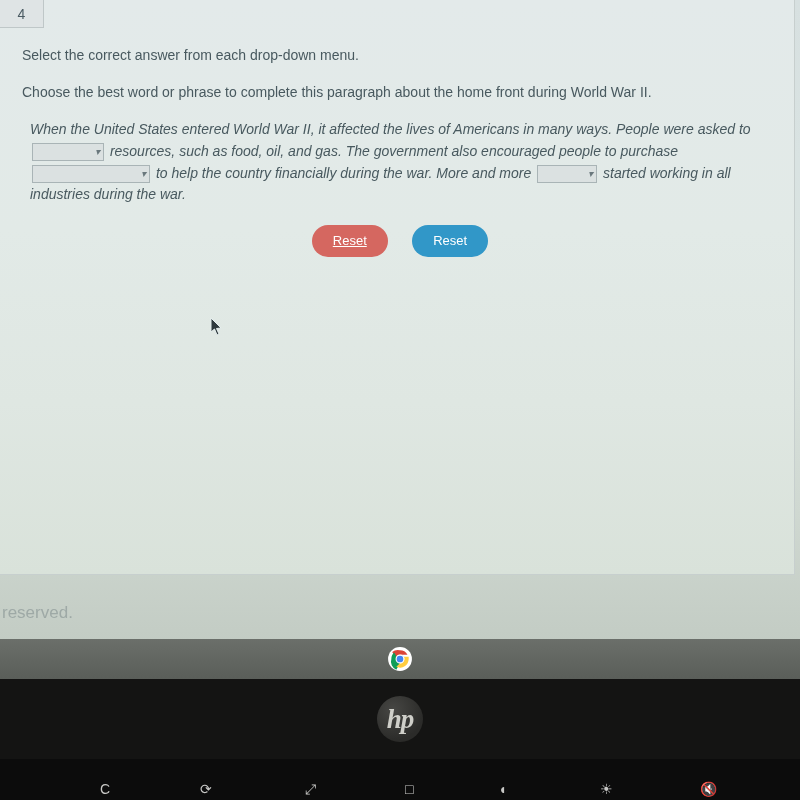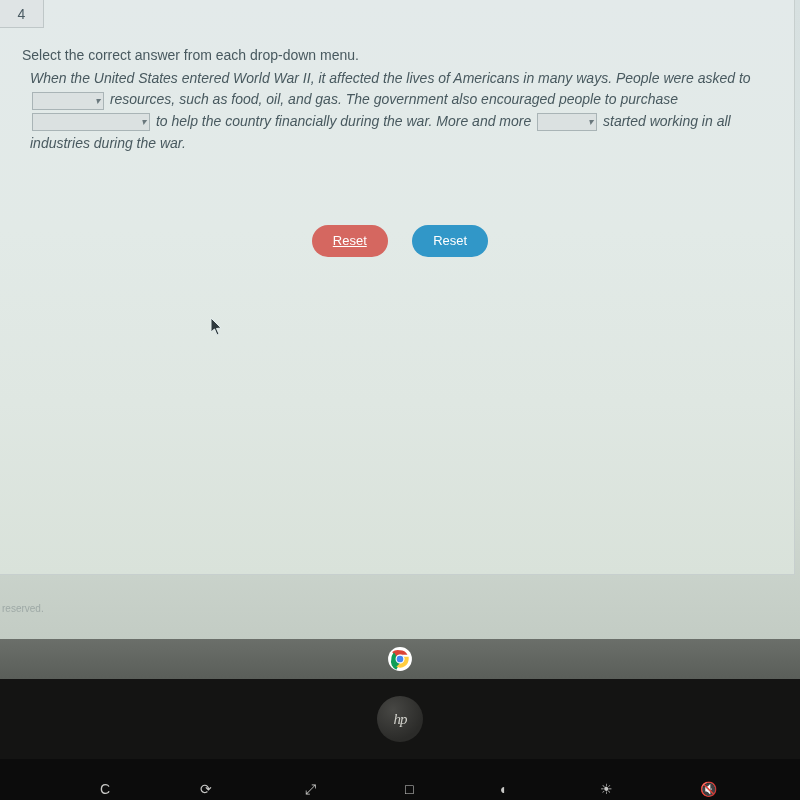--- a/index.html
+++ b/index.html
@@ -41,21 +41,21 @@
   }
   .question-body {
     position: absolute;
     left: 22px;
     top: 45px;
     width: 760px;
     color: #48595f;
     font-size: 14px;
     line-height: 1.55;
   }
-  .instr1 { margin-bottom: 1px; }
+  .instr1 { margin-bottom: 15px; }
   .instr2 { margin-bottom: 16px; }
   .paragraph { padding-left: 8px; font-style: italic; }
   .dd {
     display: inline-block;
     min-width: 60px;
     height: 18px;
     background: #dbe1e1;
     border: 1px solid #a9b4b6;
     vertical-align: middle;
     position: relative;
@@ -97,21 +97,21 @@
   .btn-next  { background: #3197c8; }
   .cursor {
     position: absolute;
     left: 210px; top: 317px;
     width: 14px; height: 20px;
     pointer-events: none;
   }
   .footer-text {
     position: absolute;
     left: 2px; top: 603px;
-    font-size: 10px;
+    font-size: 17px;
     color: #9ea9a6;
   }
   .dock {
     position: absolute;
     left: 0; top: 639px;
     width: 800px; height: 40px;
     background: linear-gradient(180deg, #6b6f6a 0%, #5a5e59 100%);
     display: flex;
     align-items: center;
     justify-content: center;
@@ -127,22 +127,22 @@
   }
   .hp-logo {
     width: 46px; height: 46px;
     border-radius: 50%;
     background: radial-gradient(circle at 35% 30%, #474744, #2b2b29 70%);
     display: flex;
     align-items: center;
     justify-content: center;
     color: #cfcfc9;
     font-style: italic;
-    font-weight: 400;
-    font-size: 15px;
+    font-weight: 700;
+    font-size: 27px;
     font-family: Georgia, serif;
     letter-spacing: -1px;
     text-align: center;
   }
   .keyboard {
     position: absolute;
     left: 0; top: 759px;
     width: 800px; height: 41px;
     background: #0c0c0c;
   }
@@ -160,20 +160,21 @@
 <div class="screen">
 
   <div class="content-frame">
 
     <div class="qnum-box">
       <span>4</span>
     </div>
 
     <div class="question-body">
       <div class="instr1">Select the correct answer from each drop-down menu.</div>
+      <div class="instr2">Choose the best word or phrase to complete this paragraph about the home front during World War II.</div>
 
       <div class="paragraph">
         <span>When the United States entered World War II, it affected the lives of Americans in many ways. People were asked to </span><span class="dd w1"></span><span> resources, such as food, oil, and gas. The government also encouraged people to purchase </span><span class="dd w2"></span><span> to help the country financially during the war. More and more </span><span class="dd w3"></span><span> started working in all industries during the war.</span>
       </div>
     </div>
 
     <div class="btn-row">
       <span class="btn btn-reset">Reset</span>
       <span class="btn btn-next">Reset</span>
     </div>

